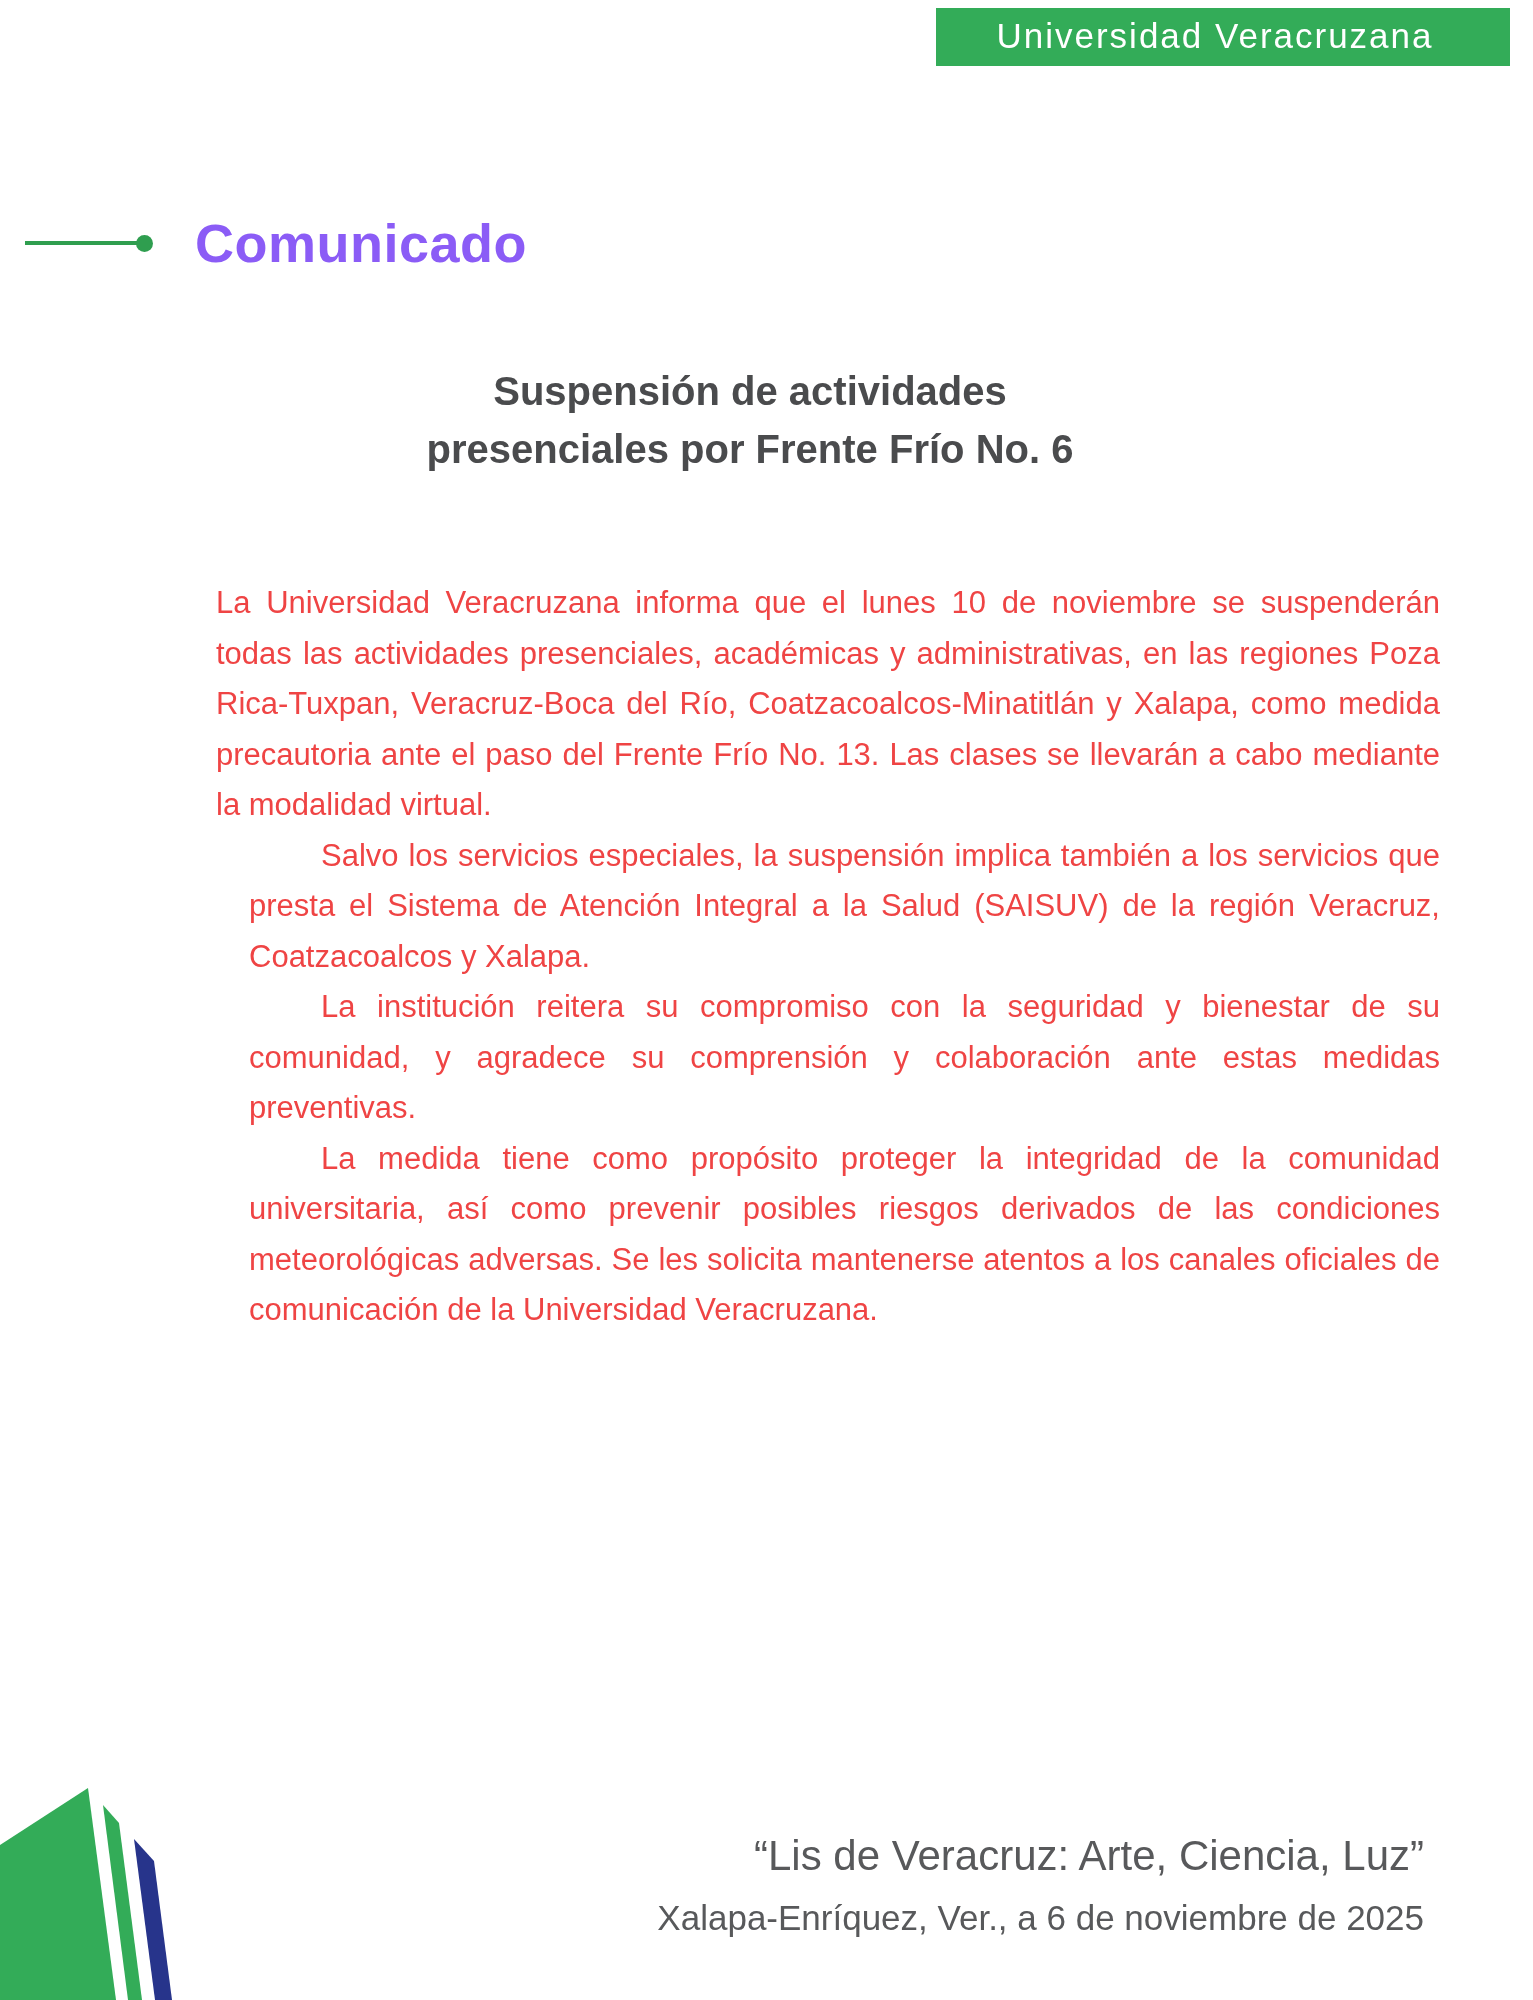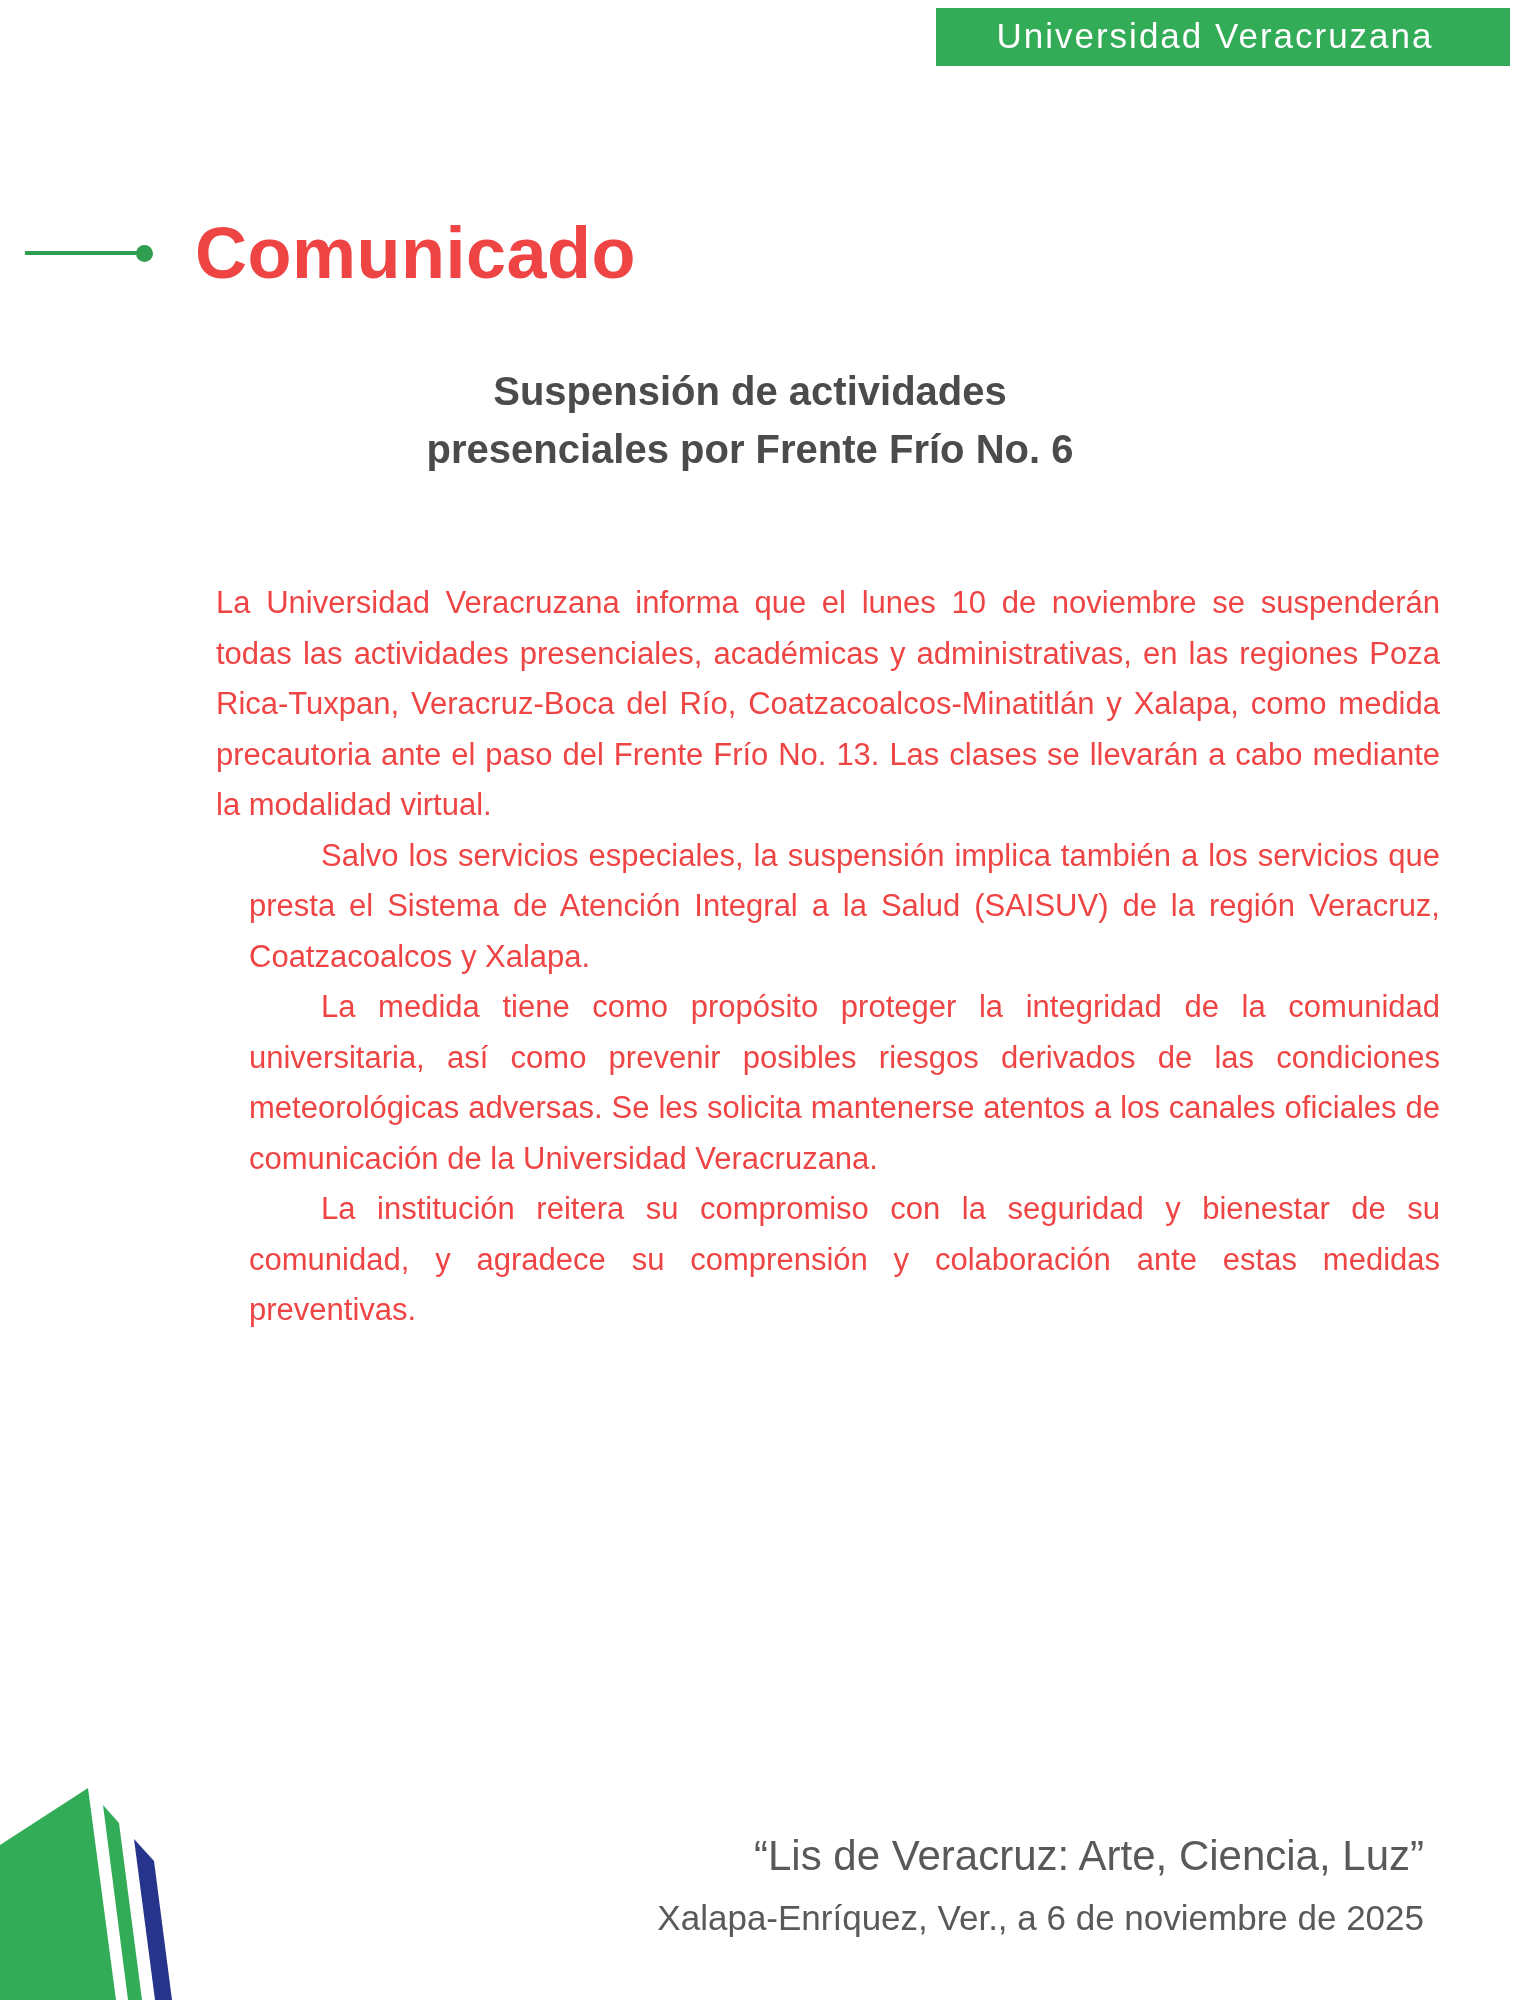--- a/index.html
+++ b/index.html
@@ -42,23 +42,23 @@
   }
   .dot {
     width: 17px;
     height: 17px;
     border-radius: 50%;
     background: #2f9e4f;
     margin-left: -1px;
   }
   .heading-text {
     margin-left: 42px;
-    font-size: 72px;
+    font-size: 54px;
     font-weight: bold;
-    color: #ef4444;
+    color: #8b5cf6;
     letter-spacing: 0.5px;
   }
 
   
   .doc-title {
     position: absolute;
     top: 362px;
     left: 200px;
     width: 1100px;
     font-size: 40px;
@@ -122,22 +122,22 @@
   </div>
 
   <h2 class="doc-title">
     <span class="title-line">Suspensión de actividades</span>
     <span class="title-line">presenciales por Frente Frío No. 6</span>
   </h2>
 
   <div class="body-text">
     <p>La Universidad Veracruzana informa que el lunes 10 de noviembre se suspenderán todas las actividades presenciales, académicas y administrativas, en las regiones Poza Rica-Tuxpan, Veracruz-Boca del Río, Coatzacoalcos-Minatitlán y Xalapa, como medida precautoria ante el paso del Frente Frío No. 13. Las clases se llevarán a cabo mediante la modalidad virtual.</p>
     <p class="indent">Salvo los servicios especiales, la suspensión implica también a los servicios que presta el Sistema de Atención Integral a la Salud (SAISUV) de la región Veracruz, Coatzacoalcos y Xalapa.</p>
+    <p class="indent">La institución reitera su compromiso con la seguridad y bienestar de su comunidad, y agradece su comprensión y colaboración ante estas medidas preventivas.</p>
     <p class="indent">La medida tiene como propósito proteger la integridad de la comunidad universitaria, así como prevenir posibles riesgos derivados de las condiciones meteorológicas adversas. Se les solicita mantenerse atentos a los canales oficiales de comunicación de la Universidad Veracruzana.</p>
-    <p class="indent">La institución reitera su compromiso con la seguridad y bienestar de su comunidad, y agradece su comprensión y colaboración ante estas medidas preventivas.</p>
   </div>
 
   <div class="footer">
     <div class="motto">“Lis de Veracruz: Arte, Ciencia, Luz”</div>
     <div class="dateline">Xalapa-Enríquez, Ver., a 6 de noviembre de 2025</div>
   </div>
 
   <svg class="corner" width="200" height="235" viewBox="0 0 200 235" aria-hidden="true">
     <polygon points="0,80 88,23 116,235 0,235" fill="#33ac58"></polygon>
     <polygon points="128,235 142,235 119,58 103,40" fill="#33ac58"></polygon>

